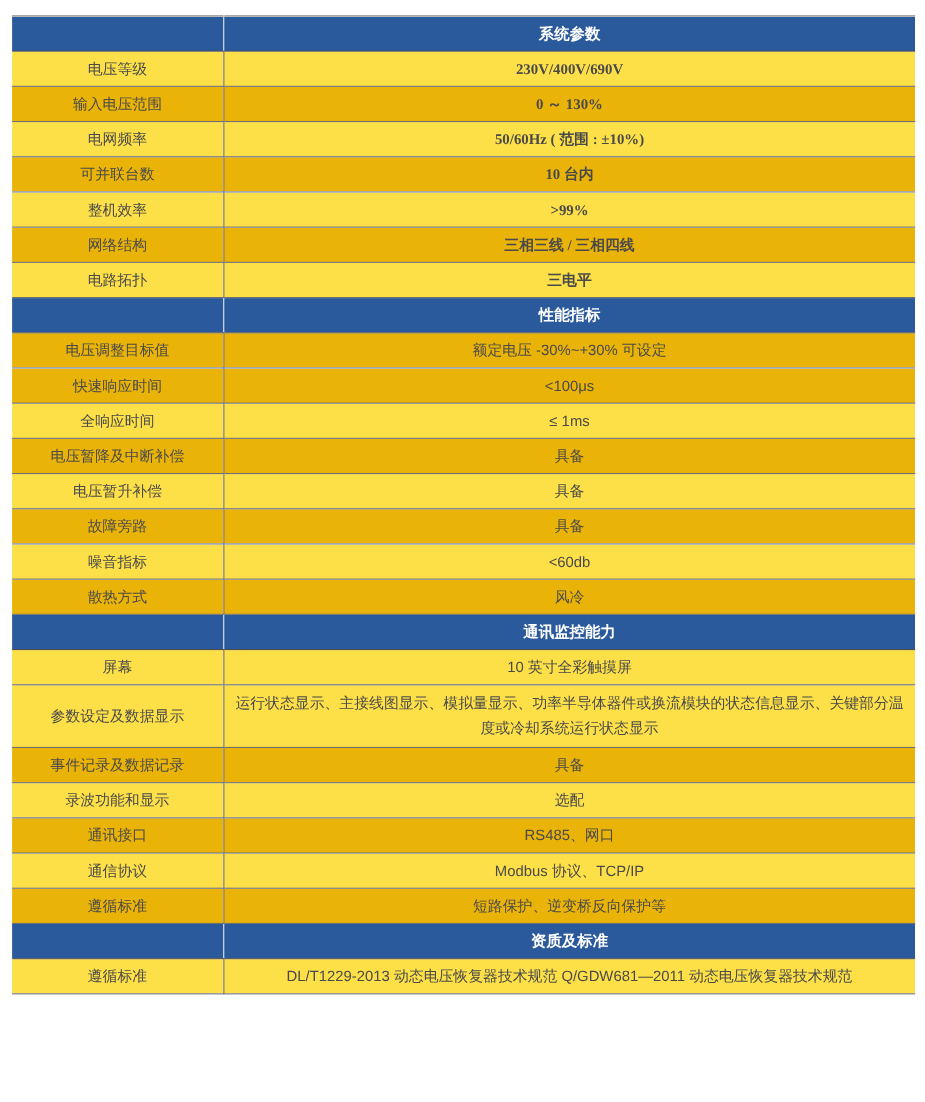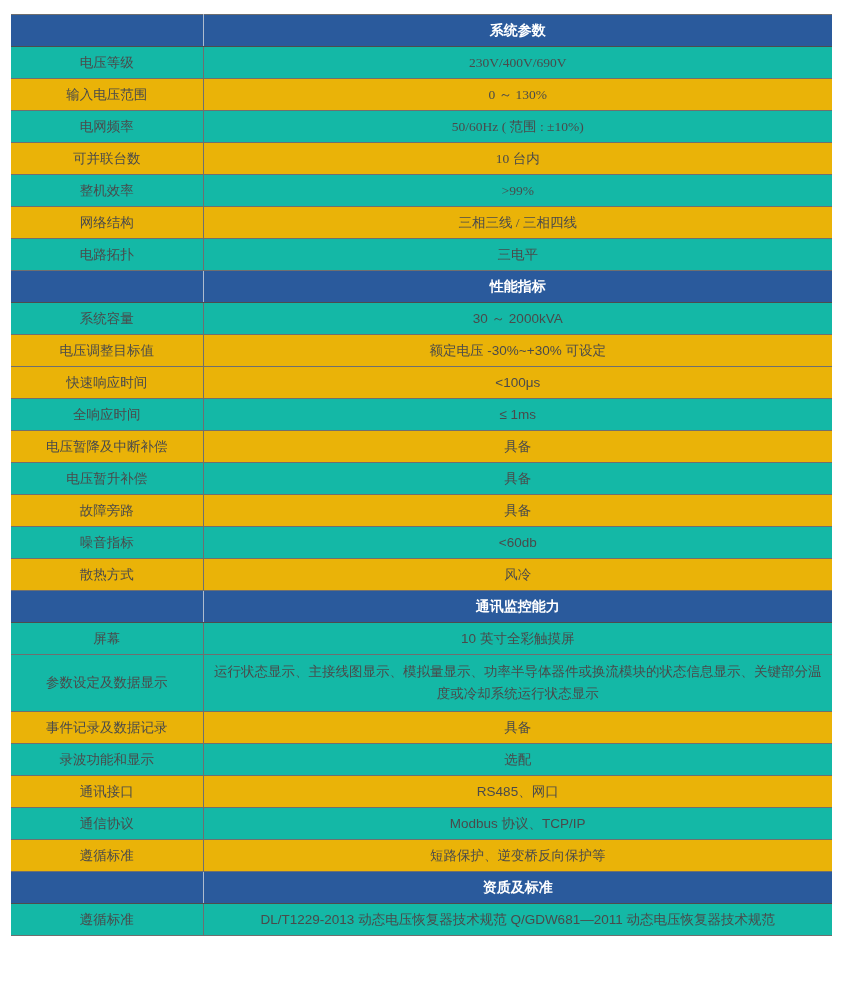--- a/index.html
+++ b/index.html
@@ -29,21 +29,21 @@
     color: #4a4a4b;
     border-top: 1px solid #6f6f6f;
   }
   table.spec td {
     height: 31px;
     font-size: 13.5px;
     text-align: center;
     vertical-align: middle;
     padding: 0 8px;
     border-bottom: 1px solid #6f6f6f;
-    background: #14b8a6;
+    background: #fde047;
     overflow: hidden;
   }
   table.spec td.lbl {
     border-right: 1px solid #6f6f6f;
   }
   
   tr.alt td {
     background: #eab308;
   }
   
@@ -54,20 +54,21 @@
     font-size: 14px;
     border-bottom: 1px solid #4d4d4d;
   }
   tr.sec td.lbl {
     border-right: 1px solid #aebcce;
   }
   
   td.serif {
     font-family: "Liberation Serif", "DejaVu Serif", serif;
     font-size: 14px;
+    font-weight: bold;
   }
   
   tr.tall td {
     height: auto;
   }
   tr.tall td.val {
     text-align: center;
     padding: 6px 10px;
     line-height: 22px;
   }
@@ -110,24 +111,20 @@
           <td class="lbl">网络结构</td>
           <td class="val serif">三相三线 / 三相四线</td>
         </tr>
         <tr>
           <td class="lbl">电路拓扑</td>
           <td class="val serif">三电平</td>
         </tr>
         <tr class="sec">
           <td class="lbl"></td>
           <td class="val">性能指标</td>
-        </tr>
-        <tr>
-          <td class="lbl">系统容量</td>
-          <td class="val">30 ～ 2000kVA</td>
         </tr>
         <tr class="alt">
           <td class="lbl">电压调整目标值</td>
           <td class="val">额定电压 -30%~+30% 可设定</td>
         </tr>
         <tr class="alt">
           <td class="lbl">快速响应时间</td>
           <td class="val">&lt;100μs</td>
         </tr>
         <tr>

